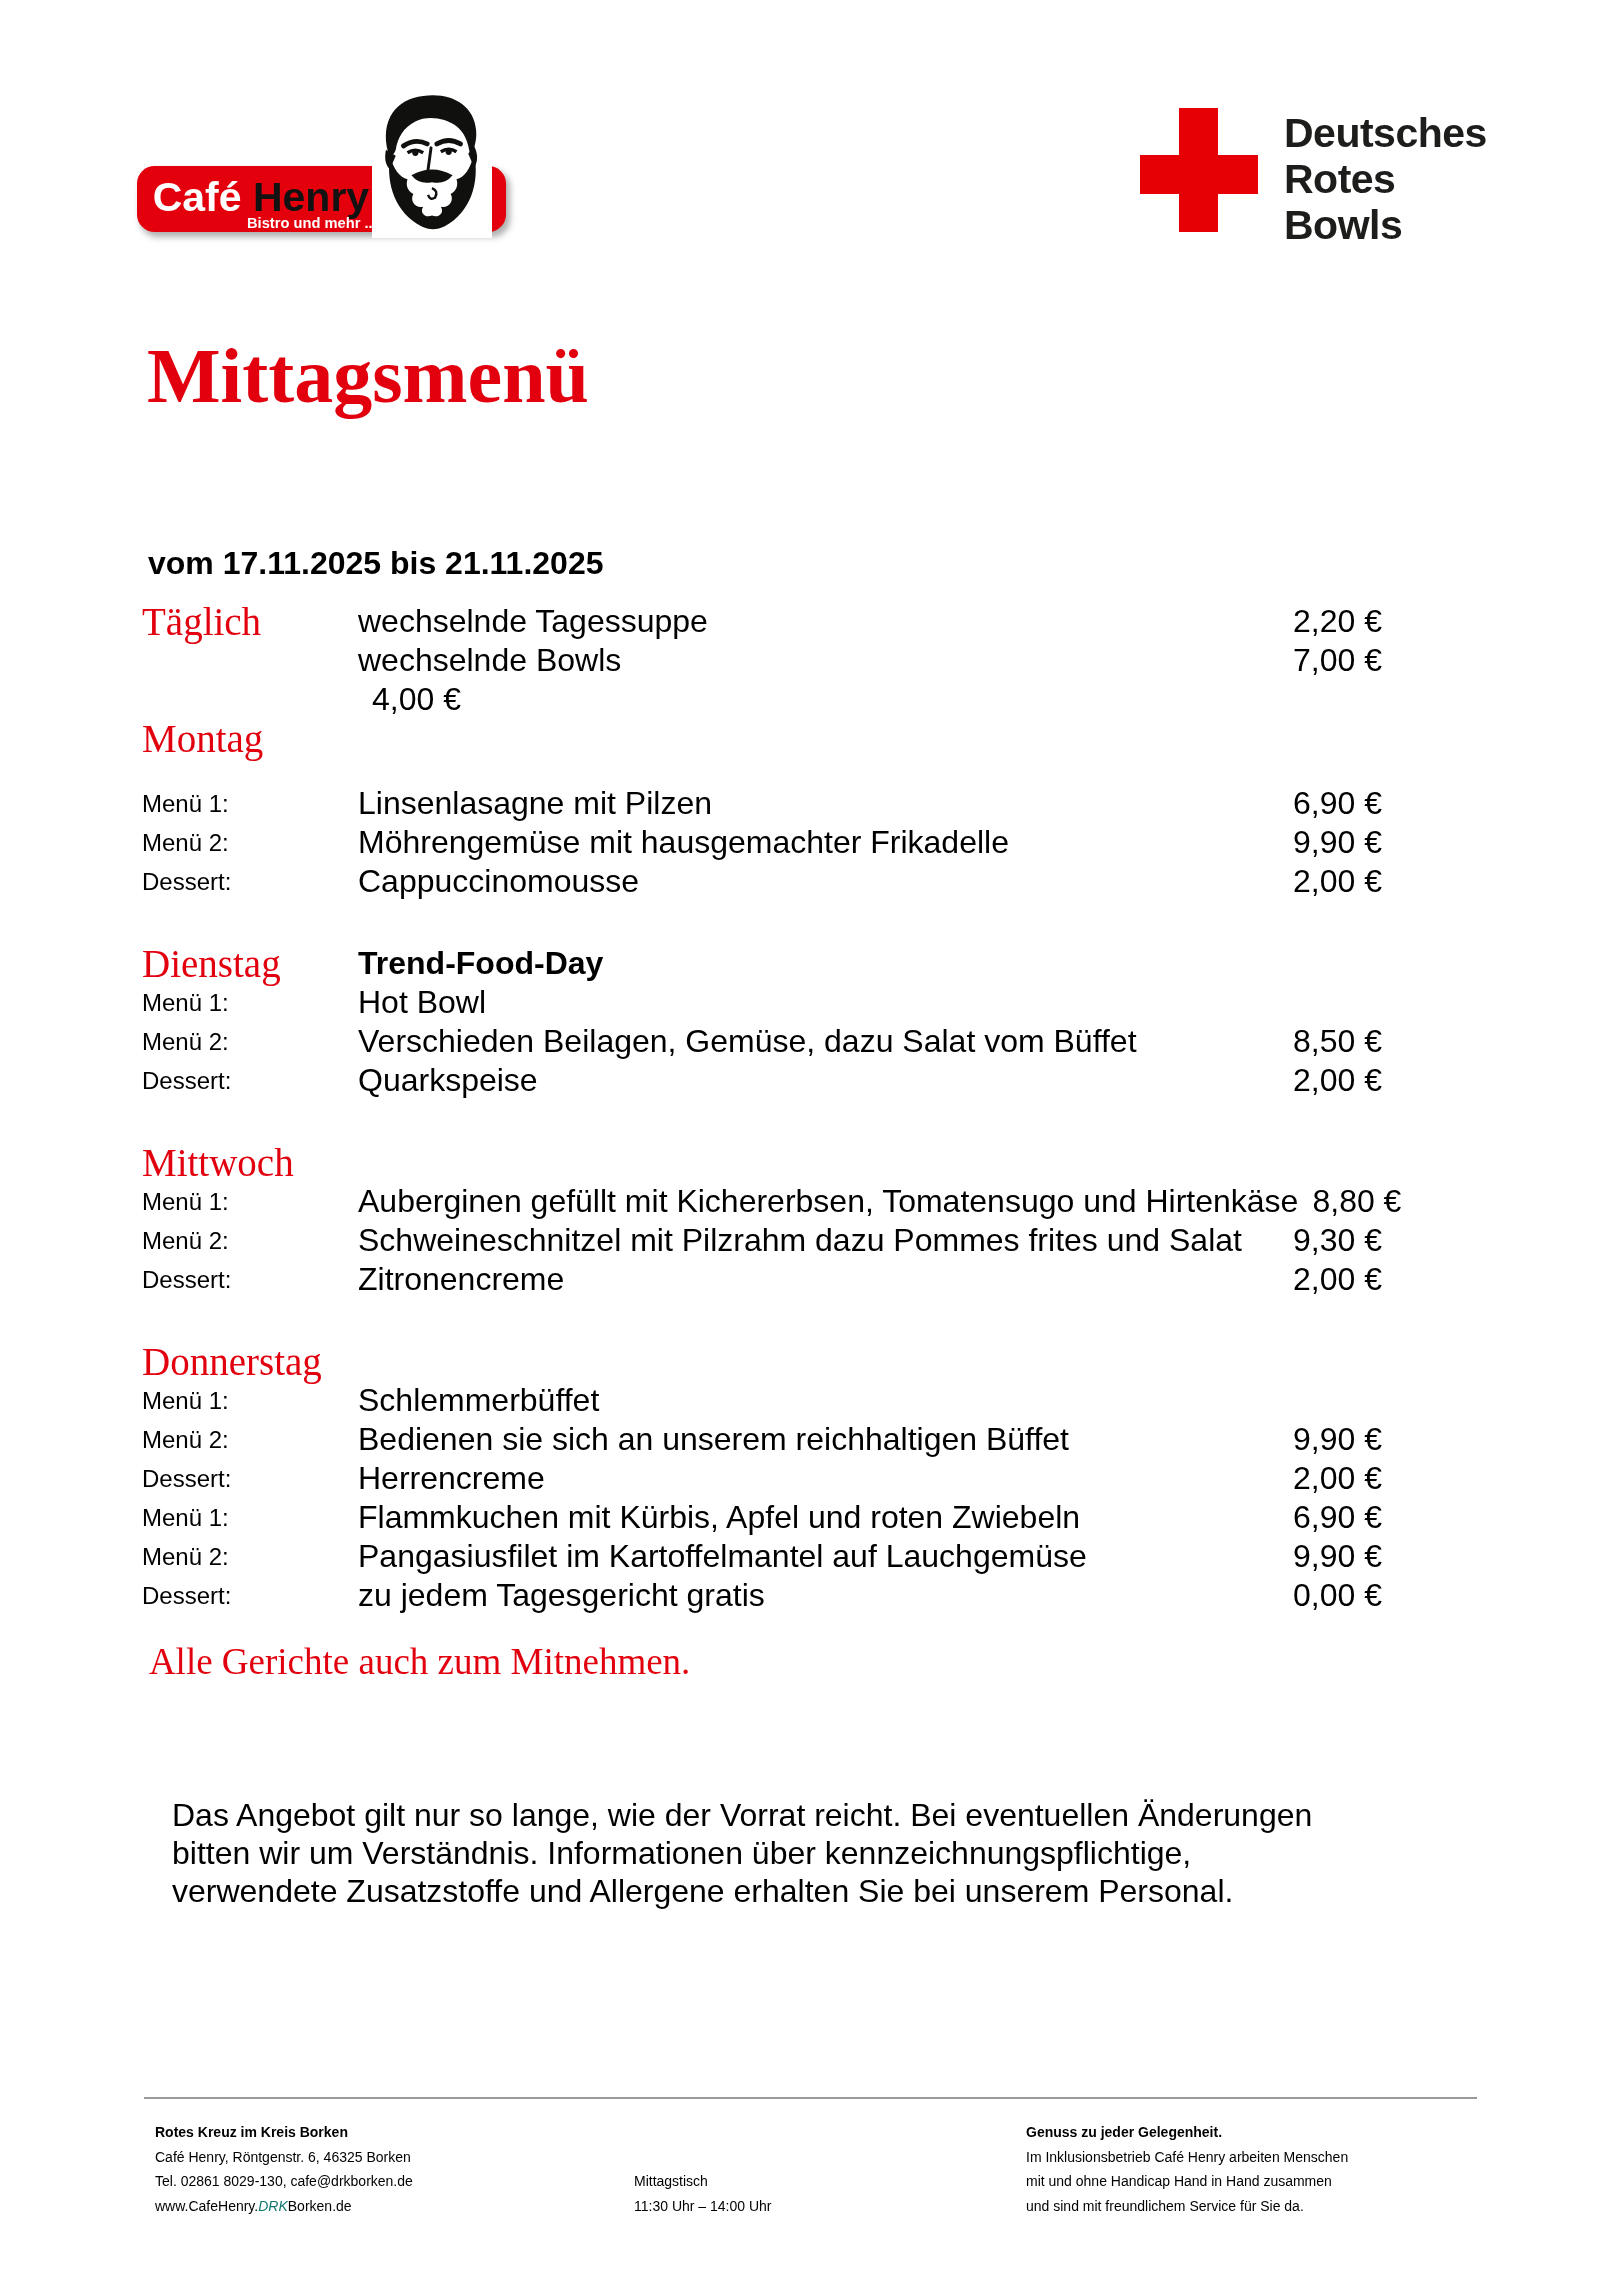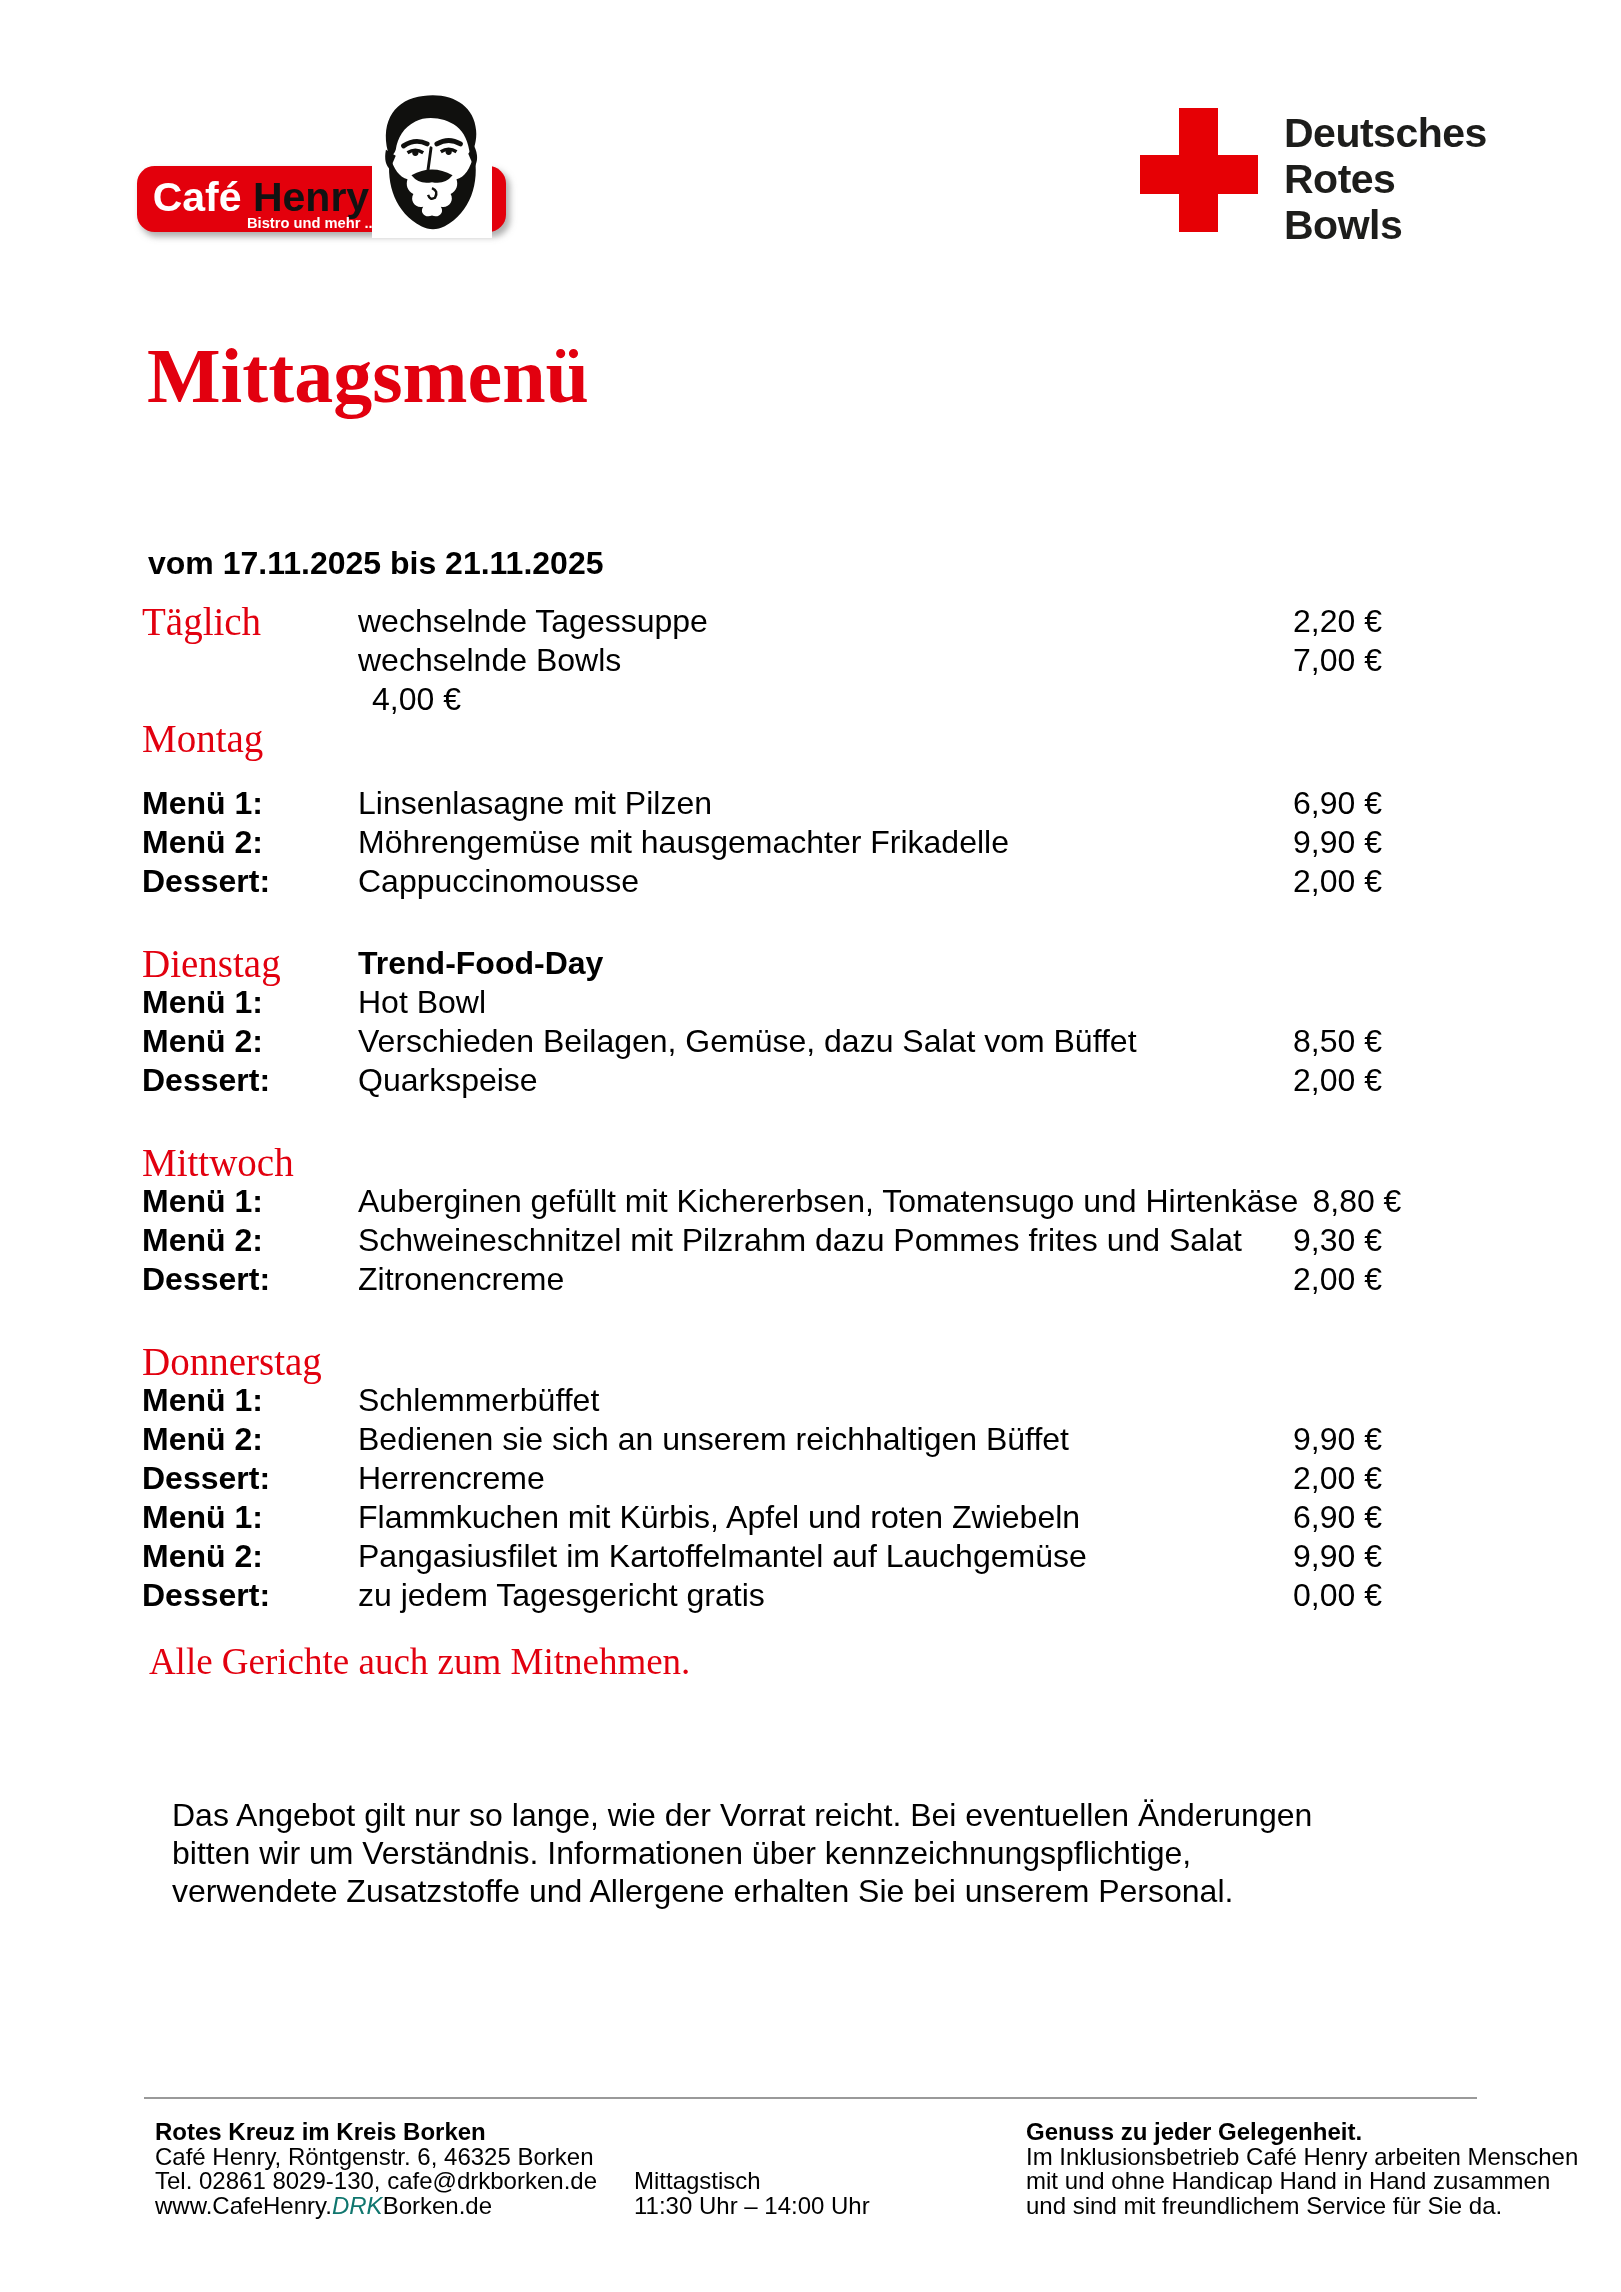--- a/index.html
+++ b/index.html
@@ -24,34 +24,34 @@
   
   .title{position:absolute;left:147px;top:334px;font-family:"Liberation Serif",serif;font-weight:bold;
          font-size:78px;line-height:84px;color:#e2000f;}
   .daterange{position:absolute;left:148px;top:545px;font-size:32px;font-weight:bold;}
 
   
   .menu{position:absolute;left:142px;top:602px;width:1240px;}
   .mrow{display:flex;height:39px;white-space:nowrap;}
   .mrow.gap-md{margin-top:25.5px;}
   .mrow.gap-lg{margin-top:43px;}
-  .cell-label{width:216px;flex:0 0 216px;font-size:32px;line-height:39px;font-weight:bold;}
+  .cell-label{width:216px;flex:0 0 216px;font-size:24px;line-height:39px;font-weight:normal;}
   .cell-label.day{font-family:"Liberation Serif",serif;font-weight:normal;font-size:39px;line-height:39px;color:#e2000f;}
   .cell-text{flex:1 1 auto;font-size:32px;line-height:39px;overflow:visible;}
   .cell-text.bold{font-weight:bold;}
   .cell-price{flex:0 0 103px;width:103px;font-size:32px;line-height:39px;text-align:right;}
   .takeaway{margin-top:26px;margin-left:6.9px;font-family:"Liberation Serif",serif;font-size:37px;
             line-height:41px;color:#e2000f;}
 
   
   .notice{position:absolute;left:172px;top:1796px;font-size:32px;line-height:38px;}
 
   
   .footer-rule{position:absolute;left:144px;top:2097px;width:1333px;height:2px;background:#9a9a9a;}
-  .foot{font-size:24px;line-height:24.5px;white-space:nowrap;}
+  .foot{font-size:14px;line-height:24.5px;white-space:nowrap;}
   .foot-left{position:absolute;left:155px;top:2120px;}
   .foot-mid{position:absolute;left:634px;top:2169px;}
   .foot-right{position:absolute;left:1026px;top:2120px;}
   .fb{font-weight:bold;}
   .drk-red{color:#0f766e;font-style:italic;}
 </style>
 </head>
 <body>
 
 <div class="page">

